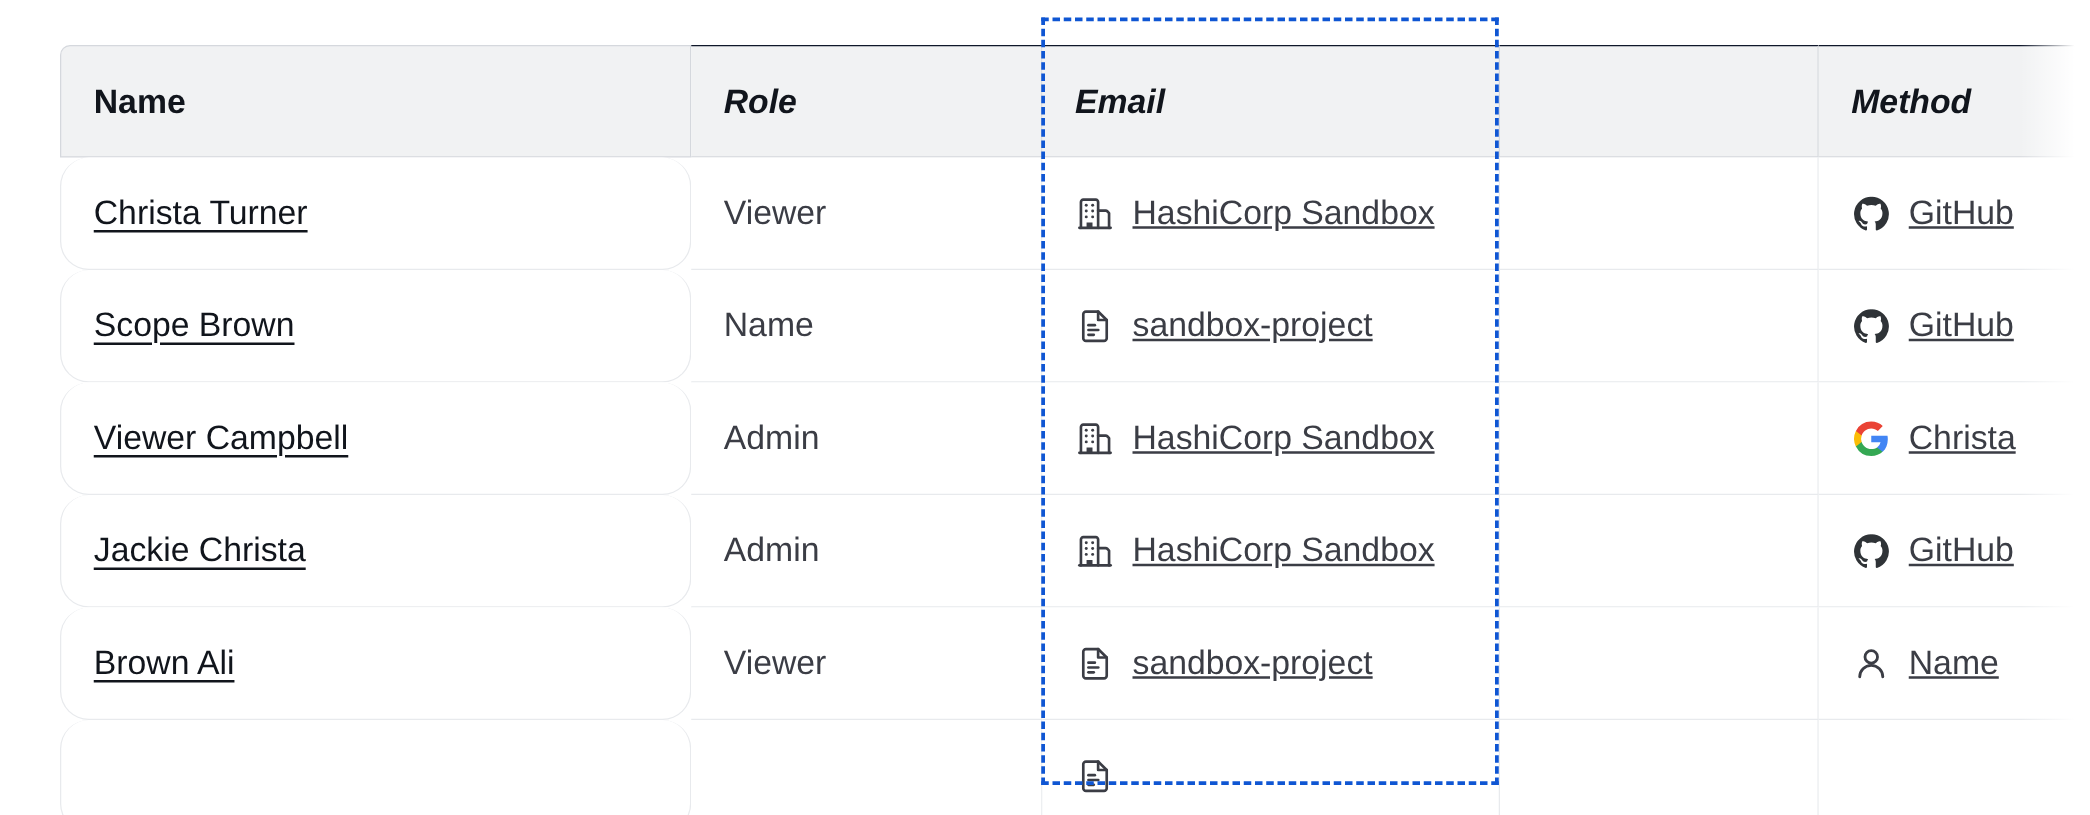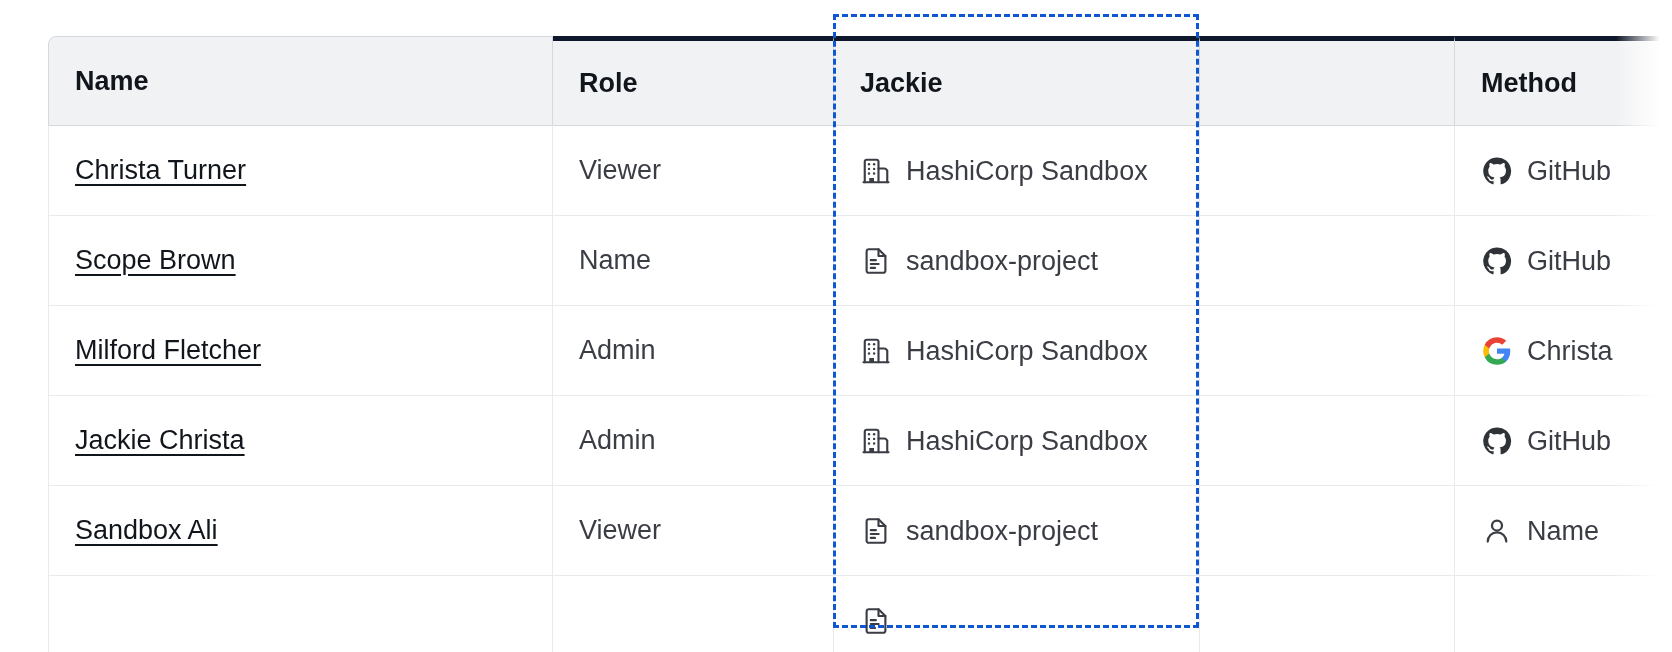--- a/index.html
+++ b/index.html
@@ -61,52 +61,53 @@
     border-bottom: 1px solid #d5d8dd;
     border-right: 1px solid #d5d8dd;
     white-space: nowrap;
     box-sizing: border-box;
   }
   thead th.first {
     border-top-left-radius: 8px;
     border-top: 1px solid #d5d8dd;
     border-left: 1px solid #d5d8dd;
   }
-  thead th.tline { border-top: 5px solid #0f172a; }
+  thead th.tline { border-top: 1px solid #0f172a; font-style: italic; }
   thead th.last  { border-right: none; }
 
   
   tbody td {
     height: 90px;
     vertical-align: middle;
     padding: 0 0 0 26px;
     font-size: 27px;
     color: #3b3d45;
     border-bottom: 1px solid #e8eaed;
     border-right: 1px solid #e8eaed;
     white-space: nowrap;
     box-sizing: border-box;
     background: #ffffff;
   }
-  tbody td.first { border-left: 1px solid #e8eaed; }
+  tbody td.first { border-left: 1px solid #e8eaed; border-radius: 23px; }
   tbody td.last  { border-right: none; }
 
   .name-link {
     color: #11151c;
     font-size: 27px;
     text-decoration: underline;
     text-underline-offset: 5px;
     text-decoration-thickness: 2px;
     cursor: pointer;
   }
 
   .cell-flex {
     display: flex;
-    align-items: flex-end;
+    align-items: flex-start;
     gap: 14px;
+    text-decoration: underline;
   }
   .cell-flex .ico {
     flex: 0 0 auto;
     display: inline-flex;
     align-items: center;
     justify-content: center;
     width: 32px;
     height: 32px;
   }
   .cell-flex .txt {
@@ -150,21 +151,21 @@
         <col class="c-name">
           <col class="c-role">
           <col class="c-scope">
           <col class="c-blank">
           <col class="c-method">
       </colgroup>
       <thead>
         <tr>
           <th class="first">Name</th>
           <th class="tline">Role</th>
-          <th class="tline">Jackie</th>
+          <th class="tline">Email</th>
           <th class="tline"></th>
           <th class="tline last">Method</th>
         </tr>
       </thead>
       <tbody>
 
         <tr>
           <td class="first">
             <span class="name-link">Christa Turner</span>
           </td>
@@ -228,21 +229,21 @@
                   <path fill="#2f3337" d="M12 1.2a11 11 0 0 0-3.48 21.44c.55.1.75-.24.75-.53v-2.05c-3.06.67-3.71-1.31-3.71-1.31-.5-1.28-1.22-1.62-1.22-1.62-1-.68.08-.67.08-.67 1.1.08 1.69 1.14 1.69 1.14.98 1.69 2.58 1.2 3.21.92.1-.72.39-1.2.7-1.48-2.44-.28-5.01-1.23-5.01-5.47 0-1.21.43-2.2 1.14-2.97-.11-.28-.5-1.41.11-2.93 0 0 .93-.3 3.05 1.13a10.5 10.5 0 0 1 5.56 0c2.12-1.43 3.05-1.13 3.05-1.13.61 1.52.22 2.65.11 2.93.71.77 1.14 1.76 1.14 2.97 0 4.25-2.58 5.19-5.03 5.46.4.34.75 1.02.75 2.06v3.05c0 .29.2.64.76.53A11 11 0 0 0 12 1.2z"></path>
                 </svg>
               </span>
               <span class="txt">GitHub</span>
             </span>
           </td>
         </tr>
 
         <tr>
           <td class="first">
-            <span class="name-link">Milford Fletcher</span>
+            <span class="name-link">Viewer Campbell</span>
           </td>
           <td>Admin</td>
           <td>
             <span class="cell-flex">
               <span class="ico">
                 <svg width="30" height="30" viewBox="0 0 24 24" fill="none" stroke="#3b3d45" stroke-width="1.7" stroke-linecap="round" stroke-linejoin="round">
                   <path d="M3 21V4.5A1.5 1.5 0 0 1 4.5 3h8A1.5 1.5 0 0 1 14 4.5V21"></path>
                   <path d="M14 10h4.8a1.5 1.5 0 0 1 1.06.44L21 11.6V21"></path>
                   <path d="M2 21h20"></path>
                   <path d="M6.6 17.6h3.8V21H6.6z" fill="#3b3d45" stroke="none"></path>
@@ -305,21 +306,21 @@
                   <path fill="#2f3337" d="M12 1.2a11 11 0 0 0-3.48 21.44c.55.1.75-.24.75-.53v-2.05c-3.06.67-3.71-1.31-3.71-1.31-.5-1.28-1.22-1.62-1.22-1.62-1-.68.08-.67.08-.67 1.1.08 1.69 1.14 1.69 1.14.98 1.69 2.58 1.2 3.21.92.1-.72.39-1.2.7-1.48-2.44-.28-5.01-1.23-5.01-5.47 0-1.21.43-2.2 1.14-2.97-.11-.28-.5-1.41.11-2.93 0 0 .93-.3 3.05 1.13a10.5 10.5 0 0 1 5.56 0c2.12-1.43 3.05-1.13 3.05-1.13.61 1.52.22 2.65.11 2.93.71.77 1.14 1.76 1.14 2.97 0 4.25-2.58 5.19-5.03 5.46.4.34.75 1.02.75 2.06v3.05c0 .29.2.64.76.53A11 11 0 0 0 12 1.2z"></path>
                 </svg>
               </span>
               <span class="txt">GitHub</span>
             </span>
           </td>
         </tr>
 
         <tr>
           <td class="first">
-            <span class="name-link">Sandbox Ali</span>
+            <span class="name-link">Brown Ali</span>
           </td>
           <td>Viewer</td>
           <td>
             <span class="cell-flex">
               <span class="ico">
                 <svg width="30" height="30" viewBox="0 0 24 24" fill="none" stroke="#3b3d45" stroke-width="1.7" stroke-linecap="round" stroke-linejoin="round">
                   <path d="M14 2.6H6.2A1.7 1.7 0 0 0 4.5 4.3v15.4a1.7 1.7 0 0 0 1.7 1.7h11.6a1.7 1.7 0 0 0 1.7-1.7V8z"></path>
                   <path d="M14 2.6V8h5.5"></path>
                   <path d="M7.8 11.3h4.1"></path>
                   <path d="M7.8 14.4h6.3"></path>

